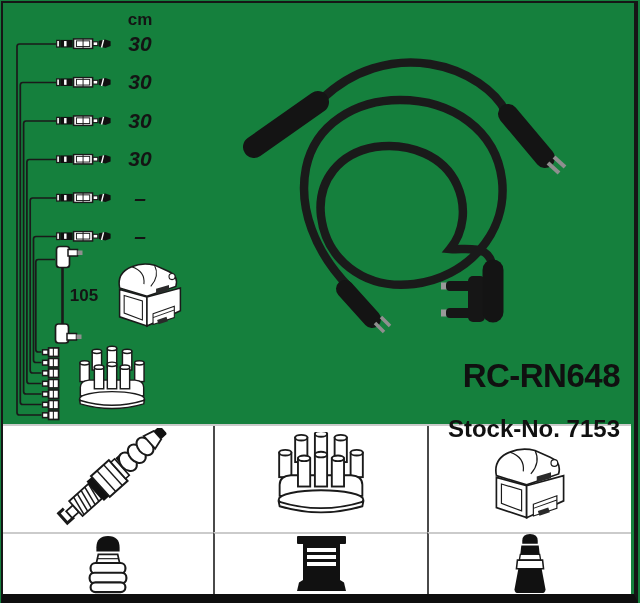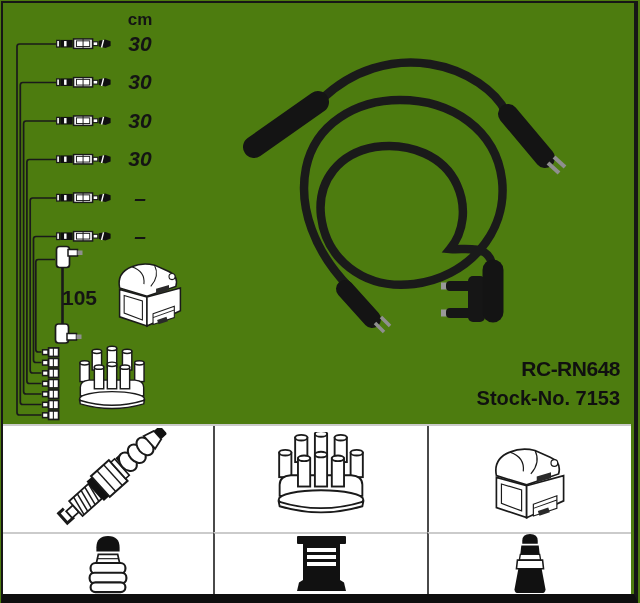--- a/index.html
+++ b/index.html
@@ -1,36 +1,36 @@
 <!DOCTYPE html>
 <html><head>
 <meta charset="utf-8">
 <style>
   * { box-sizing: border-box; margin: 0; padding: 0; }
   html,body { background:#e9e9e9; }
   body { font-family: "Liberation Sans", "DejaVu Sans", sans-serif; }
   .page {
     position: relative; width: 640px; height: 603px;
-    background: #4d7c0f; overflow: hidden;
+    background: #15803d; overflow: hidden;
   }
   .frame {
     position: absolute; left: 1px; top: 1px; right: 2px; bottom: 0;
     border: 2px solid #161616;
     border-right-width: 4px;
     border-bottom: 9px solid #0e0e0e;
     pointer-events: none; z-index: 30;
   }
   .abs { position: absolute; }
   .lbl { color:#141414; font-weight: bold; line-height: 1; white-space: nowrap; }
   .unit-lbl { left:125px; top:11px; width:30px; text-align:center; font-size:17px; }
   .row-lbl { left:125px; width:30px; text-align:center; font-size:21px; height:22px; line-height:22px;font-style:italic; }
-  .coil-len-lbl { left:62px; top:287px; width:44px; font-size:21px; }
+  .coil-len-lbl { left:62px; top:287px; width:44px; text-align:center; font-size:17px; }
   .codes { position:absolute; top:357px; right:20px; text-align:right; z-index:5; }
-  .code-main { font-size:21px; font-weight:bold; color:#101010; letter-spacing:-0.5px; }
-  .code-stock { font-size:20px; font-weight:bold; color:#101010; margin-top:6px; }
+  .code-main { font-size:33px; font-weight:bold; color:#101010; letter-spacing:-0.5px; }
+  .code-stock { font-size:24px; font-weight:bold; color:#101010; margin-top:20px; }
   .grid {
     position:absolute; left:2px; top:424px; width:629px; height:170px;
     display:grid; grid-template-columns:211px 214px 204px; grid-template-rows:106px 62px;
     border-top:2px solid #cbcbcb; background:#fff; z-index:2;
   }
   .cell { display:flex; align-items:center; justify-content:center; border-left:2px solid #4a4a4a; overflow:hidden; }
   .cell.c1 { border-left:none; }
   .cell.r2 { border-top:2px solid #cbcbcb; }
   svg { display:block; }
   .ln  { stroke:#1a1a1a; fill:none; }

